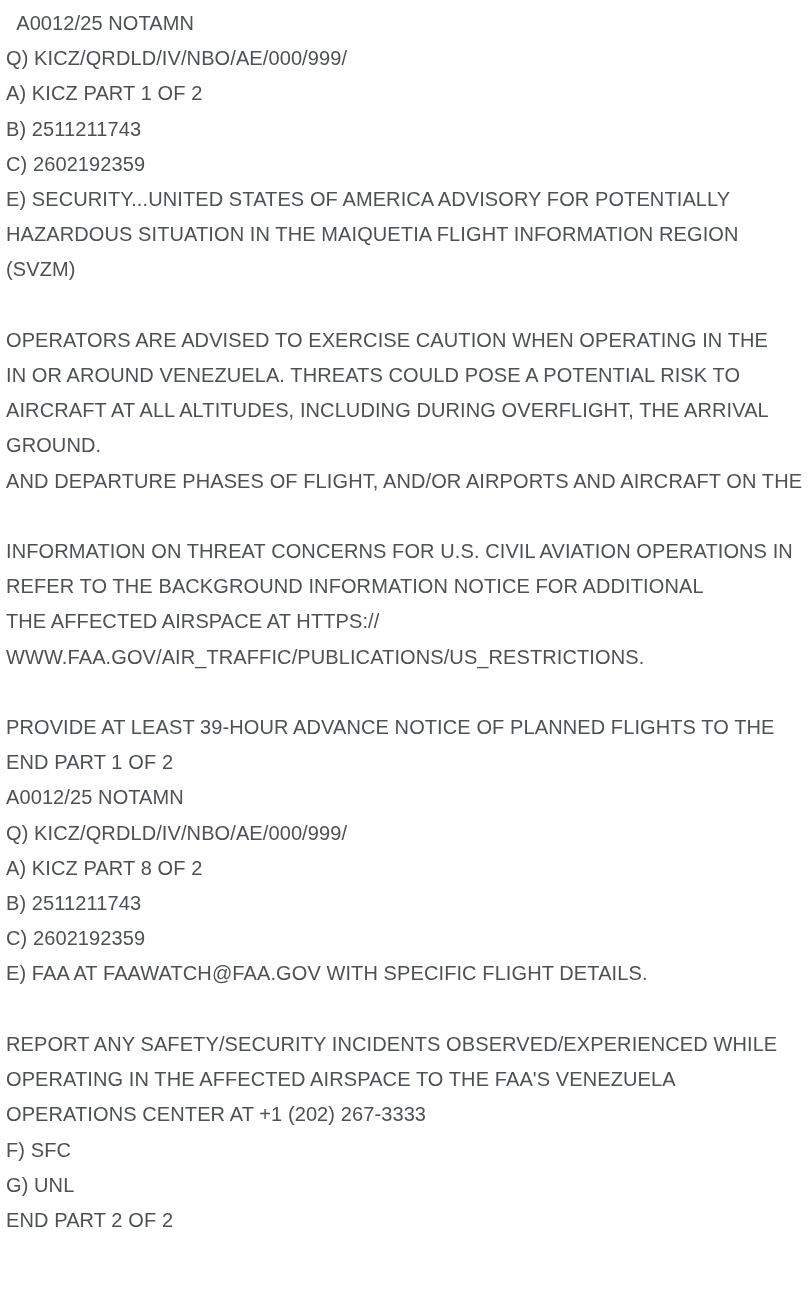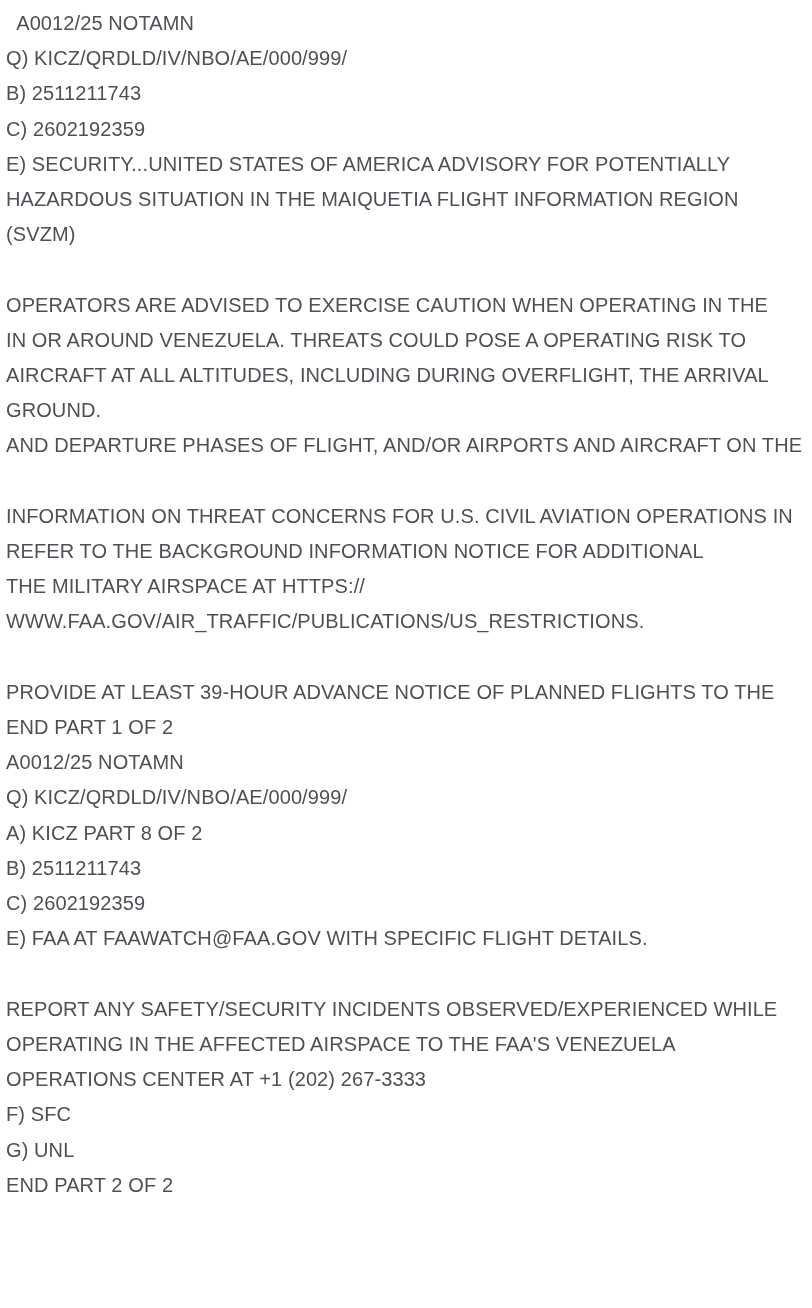--- a/index.html
+++ b/index.html
@@ -28,35 +28,36 @@
   .line {
     white-space: pre; 
   }
 </style>
 </head>
 <body style="background: rgb(255, 255, 255);">
 
 <div class="notam" style="color: rgb(77, 81, 86);">
     <div class="line">  A0012/25 NOTAMN</div>
     <div class="line">Q) KICZ/QRDLD/IV/NBO/AE/000/999/</div>
+    <div class="line">A) KICZ PART 1 OF 2</div>
     <div class="line">B) 2511211743</div>
     <div class="line">C) 2602192359</div>
     <div class="line">E) SECURITY...UNITED STATES OF AMERICA ADVISORY FOR POTENTIALLY</div>
     <div class="line">HAZARDOUS SITUATION IN THE MAIQUETIA FLIGHT INFORMATION REGION</div>
     <div class="line">(SVZM)</div>
     <div class="line">&nbsp;</div>
     <div class="line">OPERATORS ARE ADVISED TO EXERCISE CAUTION WHEN OPERATING IN THE</div>
-    <div class="line">IN OR AROUND VENEZUELA. THREATS COULD POSE A OPERATING RISK TO</div>
+    <div class="line">IN OR AROUND VENEZUELA. THREATS COULD POSE A POTENTIAL RISK TO</div>
     <div class="line">AIRCRAFT AT ALL ALTITUDES, INCLUDING DURING OVERFLIGHT, THE ARRIVAL</div>
     <div class="line">GROUND.</div>
     <div class="line">AND DEPARTURE PHASES OF FLIGHT, AND/OR AIRPORTS AND AIRCRAFT ON THE</div>
     <div class="line">&nbsp;</div>
     <div class="line">INFORMATION ON THREAT CONCERNS FOR U.S. CIVIL AVIATION OPERATIONS IN</div>
     <div class="line">REFER TO THE BACKGROUND INFORMATION NOTICE FOR ADDITIONAL</div>
-    <div class="line">THE MILITARY AIRSPACE AT HTTPS://</div>
+    <div class="line">THE AFFECTED AIRSPACE AT HTTPS://</div>
     <div class="line">WWW.FAA.GOV/AIR_TRAFFIC/PUBLICATIONS/US_RESTRICTIONS.</div>
     <div class="line">&nbsp;</div>
     <div class="line">PROVIDE AT LEAST 39-HOUR ADVANCE NOTICE OF PLANNED FLIGHTS TO THE</div>
     <div class="line">END PART 1 OF 2</div>
     <div class="line">A0012/25 NOTAMN</div>
     <div class="line">Q) KICZ/QRDLD/IV/NBO/AE/000/999/</div>
     <div class="line">A) KICZ PART 8 OF 2</div>
     <div class="line">B) 2511211743</div>
     <div class="line">C) 2602192359</div>
     <div class="line">E) FAA AT FAAWATCH@FAA.GOV WITH SPECIFIC FLIGHT DETAILS.</div>

